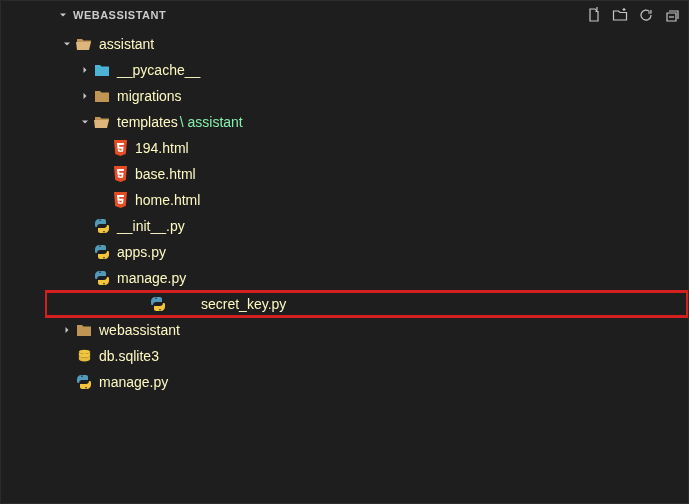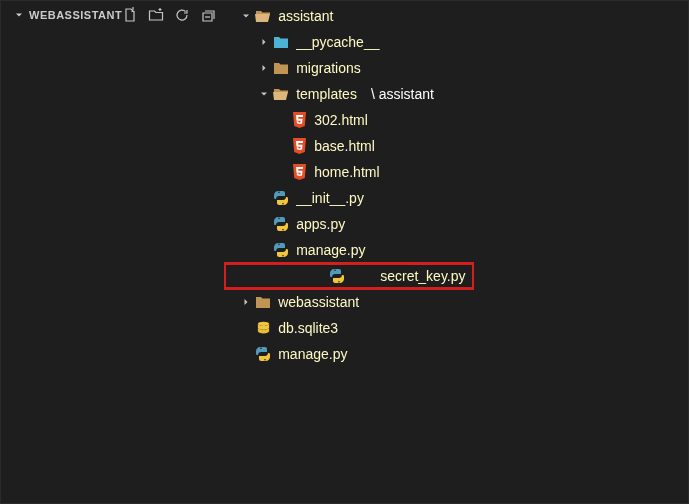--- a/index.html
+++ b/index.html
@@ -9,21 +9,22 @@
     font-family: "Segoe UI", -apple-system, sans-serif;
     font-size: 14px;
     width: 689px;
     height: 504px;
     overflow: hidden;
   }
   .panel {
     border: 1px solid #2b2b2b;
     height: 100%;
     display: flex;
-    flex-direction: row;
+    flex-direction: column;
+    padding-left: 44px;
   }
   .header {
     display: flex;
     align-items: center;
     padding: 4px 8px 4px 12px;
     height: 28px;
   }
   .header-title {
     flex: 1;
     font-size: 11px;
@@ -66,21 +67,21 @@
     color: #c5c5c5;
   }
   .twisty.none { visibility: hidden; }
   .file-icon {
     width: 18px;
     display: inline-flex;
     justify-content: center;
     margin-right: 6px;
   }
   .label { color: #fef9c3; }
-  .faded { color: #ffffff; margin-left: 14px; }
+  .faded { color: #86efac; margin-left: 2px; }
   .highlight-box {
     outline: 3px solid #d41f1f;
     outline-offset: -2px;
     gap: 28px;
   }
   svg { display: block; }
 </style>
 </head>
 <body>
 
@@ -180,21 +181,21 @@
       </div>
       <div class="row">
         <span class="indent" style="width: 50px;"></span>
         <span class="twisty none"></span>
         <span class="file-icon">
           <svg width="15" height="16" viewBox="0 0 15 16">
       <path fill="#e44d26" d="M1 0h13l-1.2 14L7.5 16 2.2 14z"></path>
       <path fill="#fff" d="M4 3h7l-.2 2H6.2l.15 1.7h4.2l-.5 4.8L7.5 12l-2.6-.7-.2-2h1.7l.1 1 1 .3 1-.3.15-1.6H4.5z"></path>
     </svg>
         </span>
-        <span class="label">302.html</span>
+        <span class="label">194.html</span>
       </div>
       <div class="row">
         <span class="indent" style="width: 50px;"></span>
         <span class="twisty none"></span>
         <span class="file-icon">
           <svg width="15" height="16" viewBox="0 0 15 16">
       <path fill="#e44d26" d="M1 0h13l-1.2 14L7.5 16 2.2 14z"></path>
       <path fill="#fff" d="M4 3h7l-.2 2H6.2l.15 1.7h4.2l-.5 4.8L7.5 12l-2.6-.7-.2-2h1.7l.1 1 1 .3 1-.3.15-1.6H4.5z"></path>
     </svg>
         </span>

